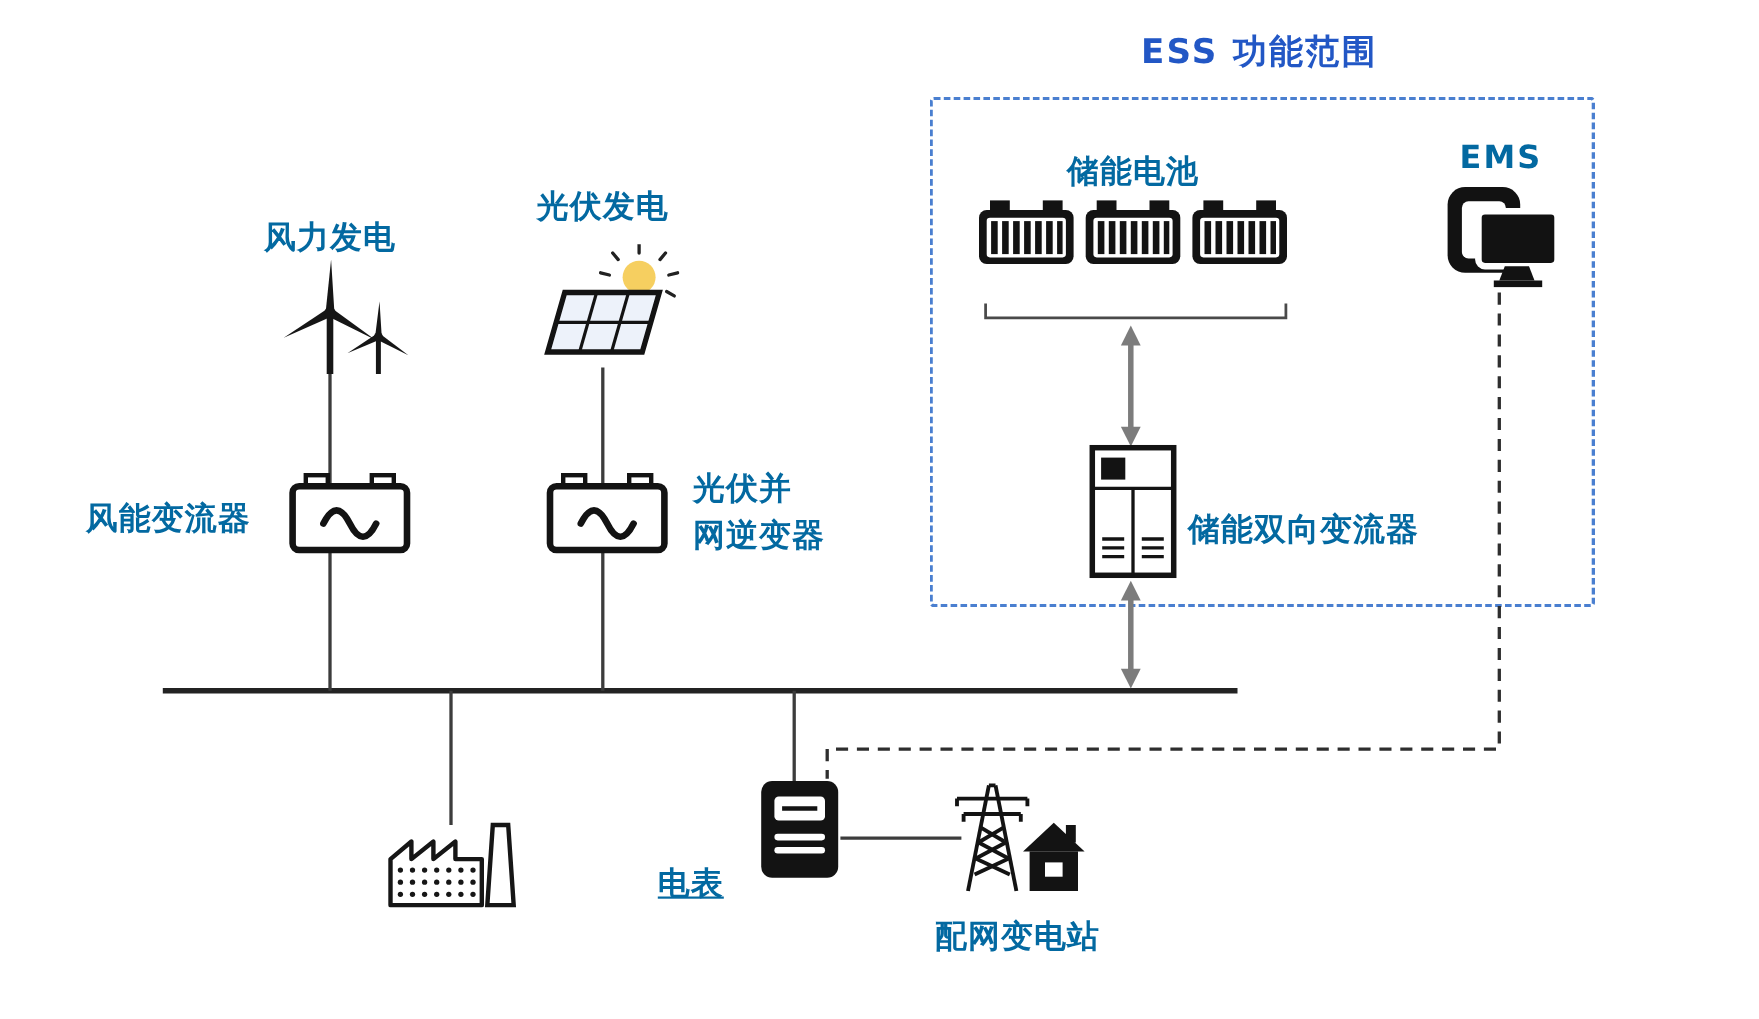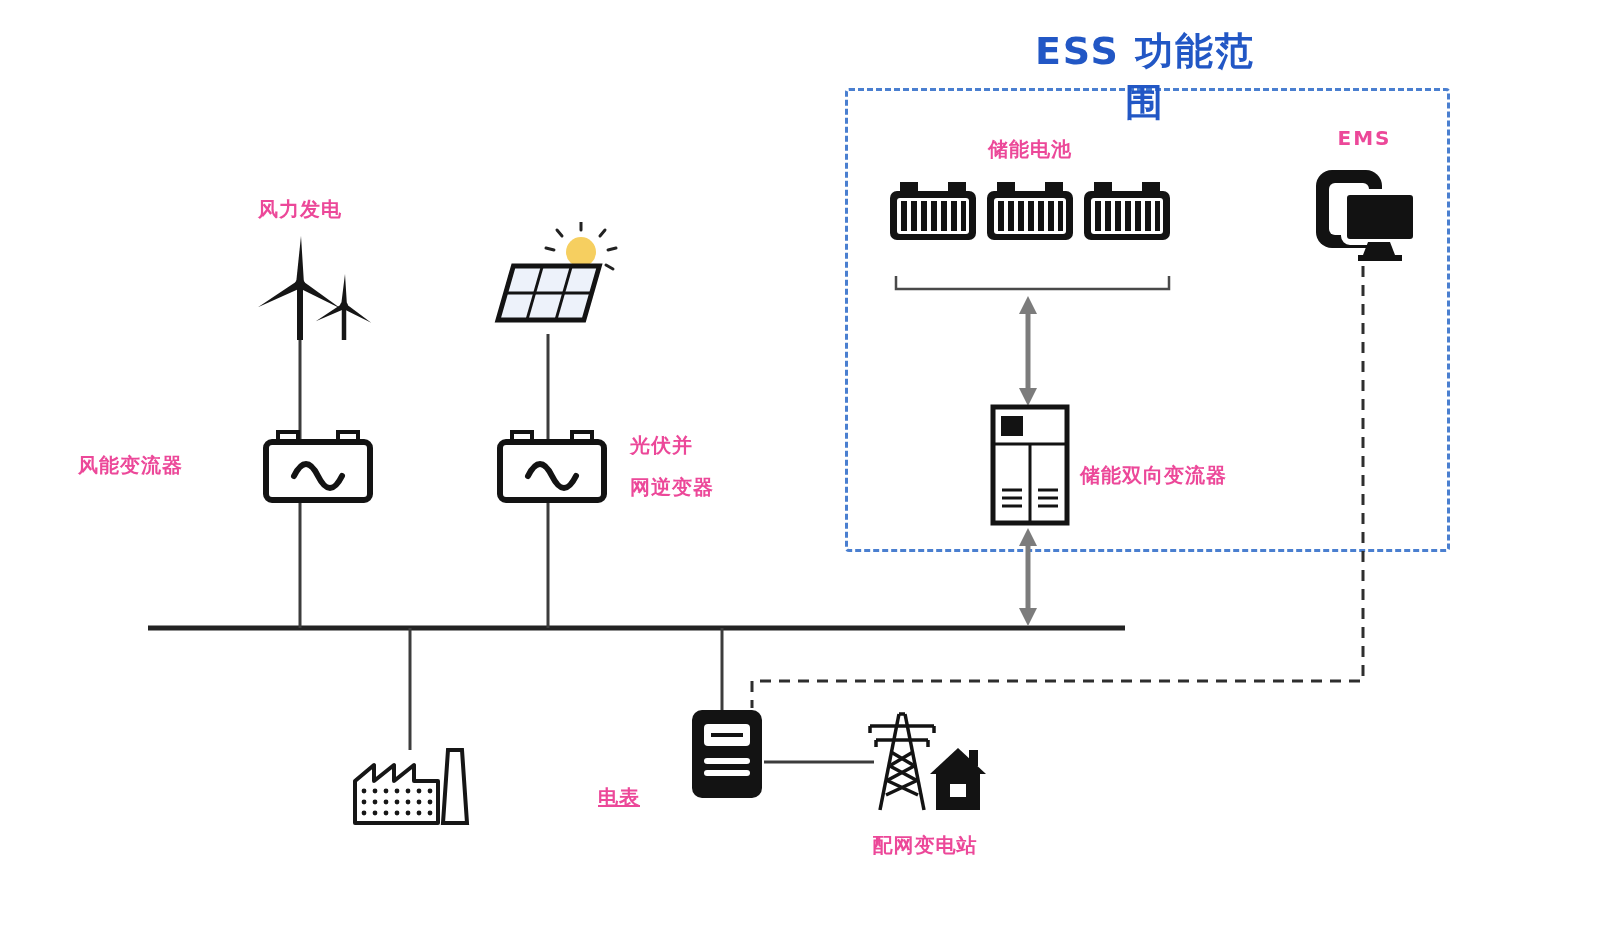--- a/index.html
+++ b/index.html
@@ -8,29 +8,29 @@
   .canvas {
     position: relative;
     width: 1599px;
     height: 926px;
     background: #ffffff;
     overflow: hidden;
   }
   .lbl {
     position: absolute;
     font-weight: 700;
-    font-size: 20px;
-    color: #ec4899;
+    font-size: 29px;
+    color: #0369a1;
     letter-spacing: 1px;
     white-space: nowrap;
   }
   .title {
     position: absolute;
     font-weight: 700;
-    font-size: 38px;
+    font-size: 31px;
     color: #2257c5;
     letter-spacing: 2px;
     text-align: center;
   }
   .ess-box {
     position: absolute;
     left: 845px; top: 88px;
     width: 605px; height: 464px;
     border: 3px dashed #4a7fd0;
     border-radius: 4px;
@@ -76,20 +76,21 @@
 
     <path d="M1363,266 L1363,681 L752,681 L752,708" fill="none" stroke="#2e2e2e" stroke-width="3" stroke-dasharray="11 8"></path>
   </svg>
 
   <div class="ess-box"></div>
 
   <div class="title" style="left:1020px; top:26px; width:250px;">ESS 功能范围</div>
 
   <div class="lbl" style="left:225px; top:176px; width:150px; text-align:center;margin-top:20px;">风力发电</div>
 
+  <div class="lbl" style="left:473px; top:168px; width:150px; text-align:center;">光伏发电</div>
 
   <div class="lbl" style="left:78px; top:452px; width:180px; text-align:left;">风能变流器</div>
 
   <div class="lbl two-line" style="left:630px; top:424px; width:170px; text-align:left;">
     <div>光伏并</div>
     <div>网逆变器</div>
   </div>
 
   <div class="lbl" style="left:950px; top:136px; width:160px; text-align:center;">储能电池</div>
 

